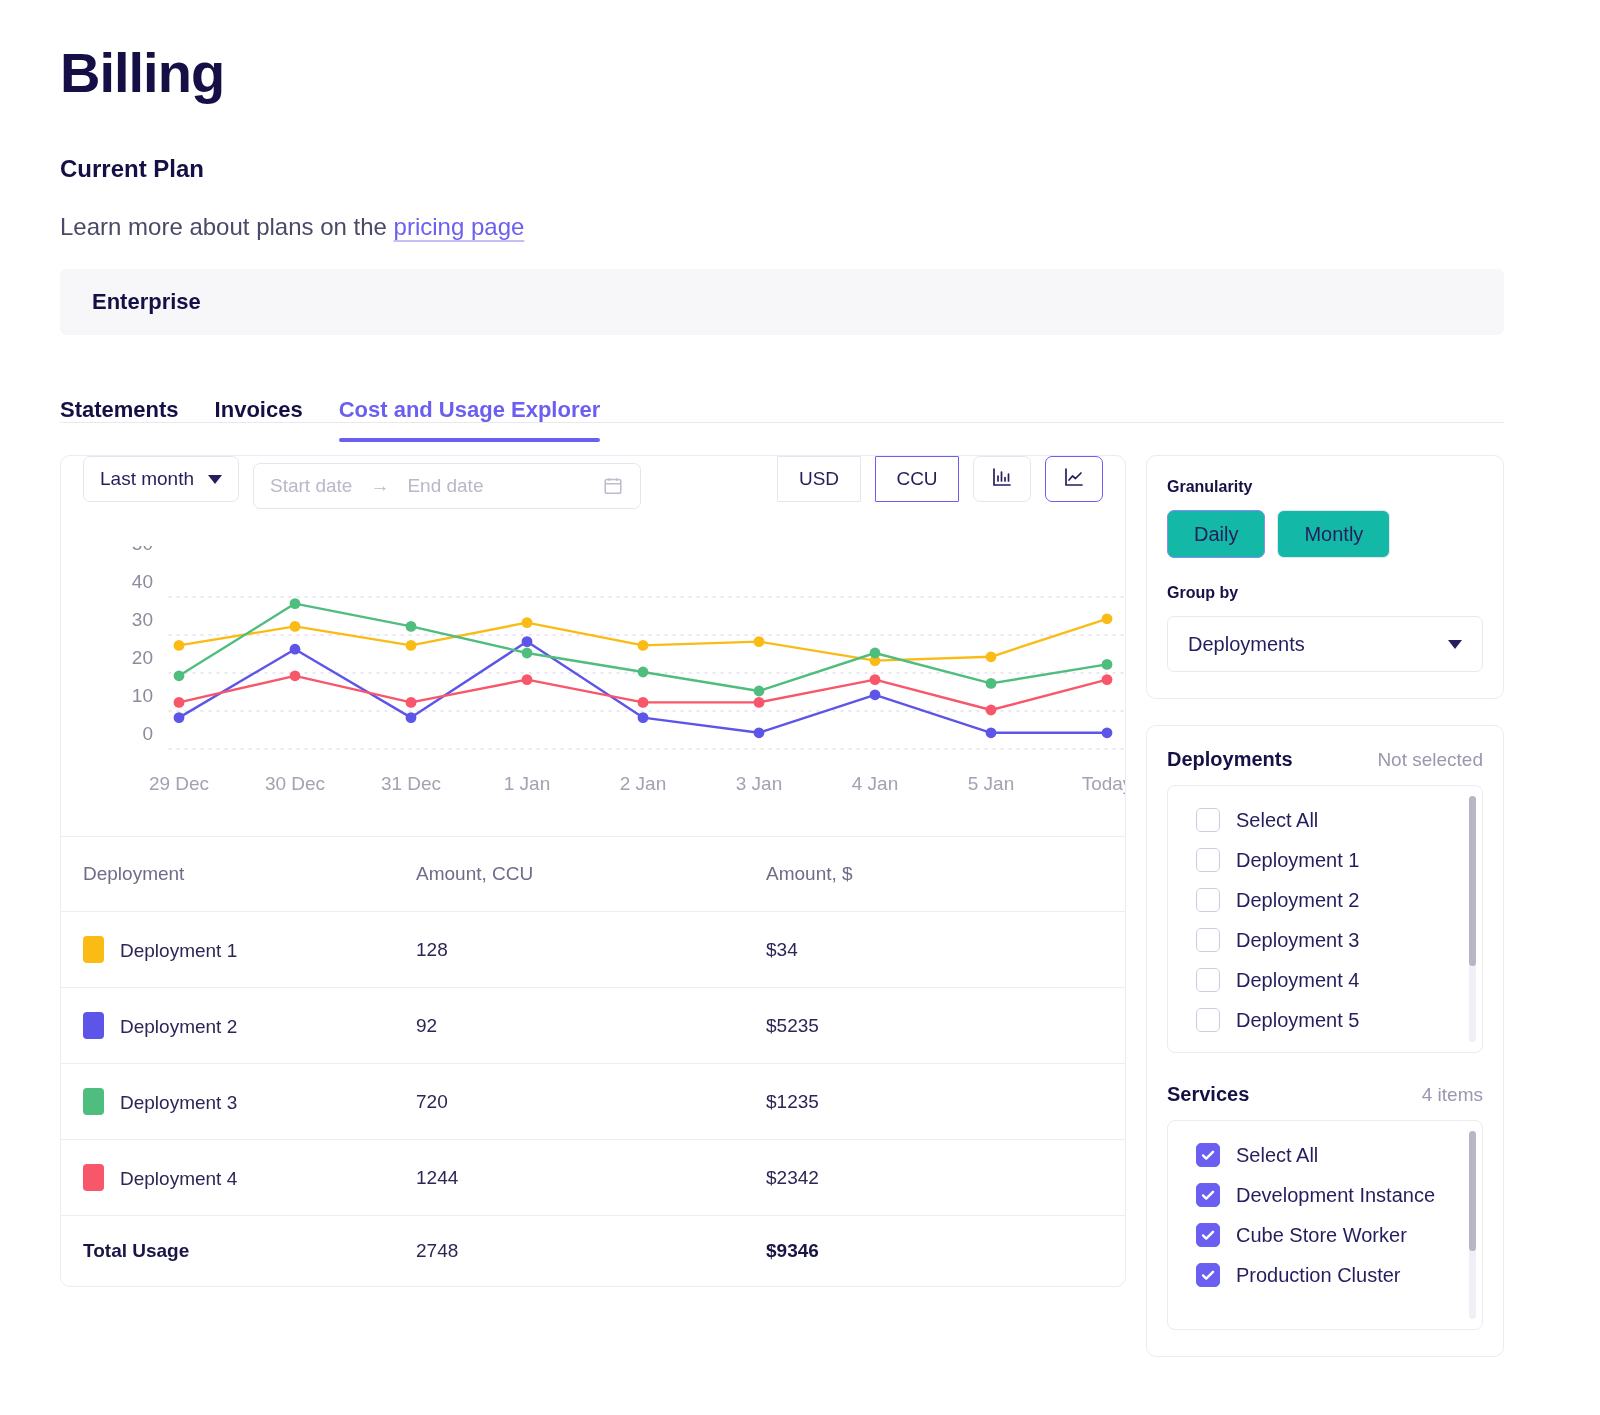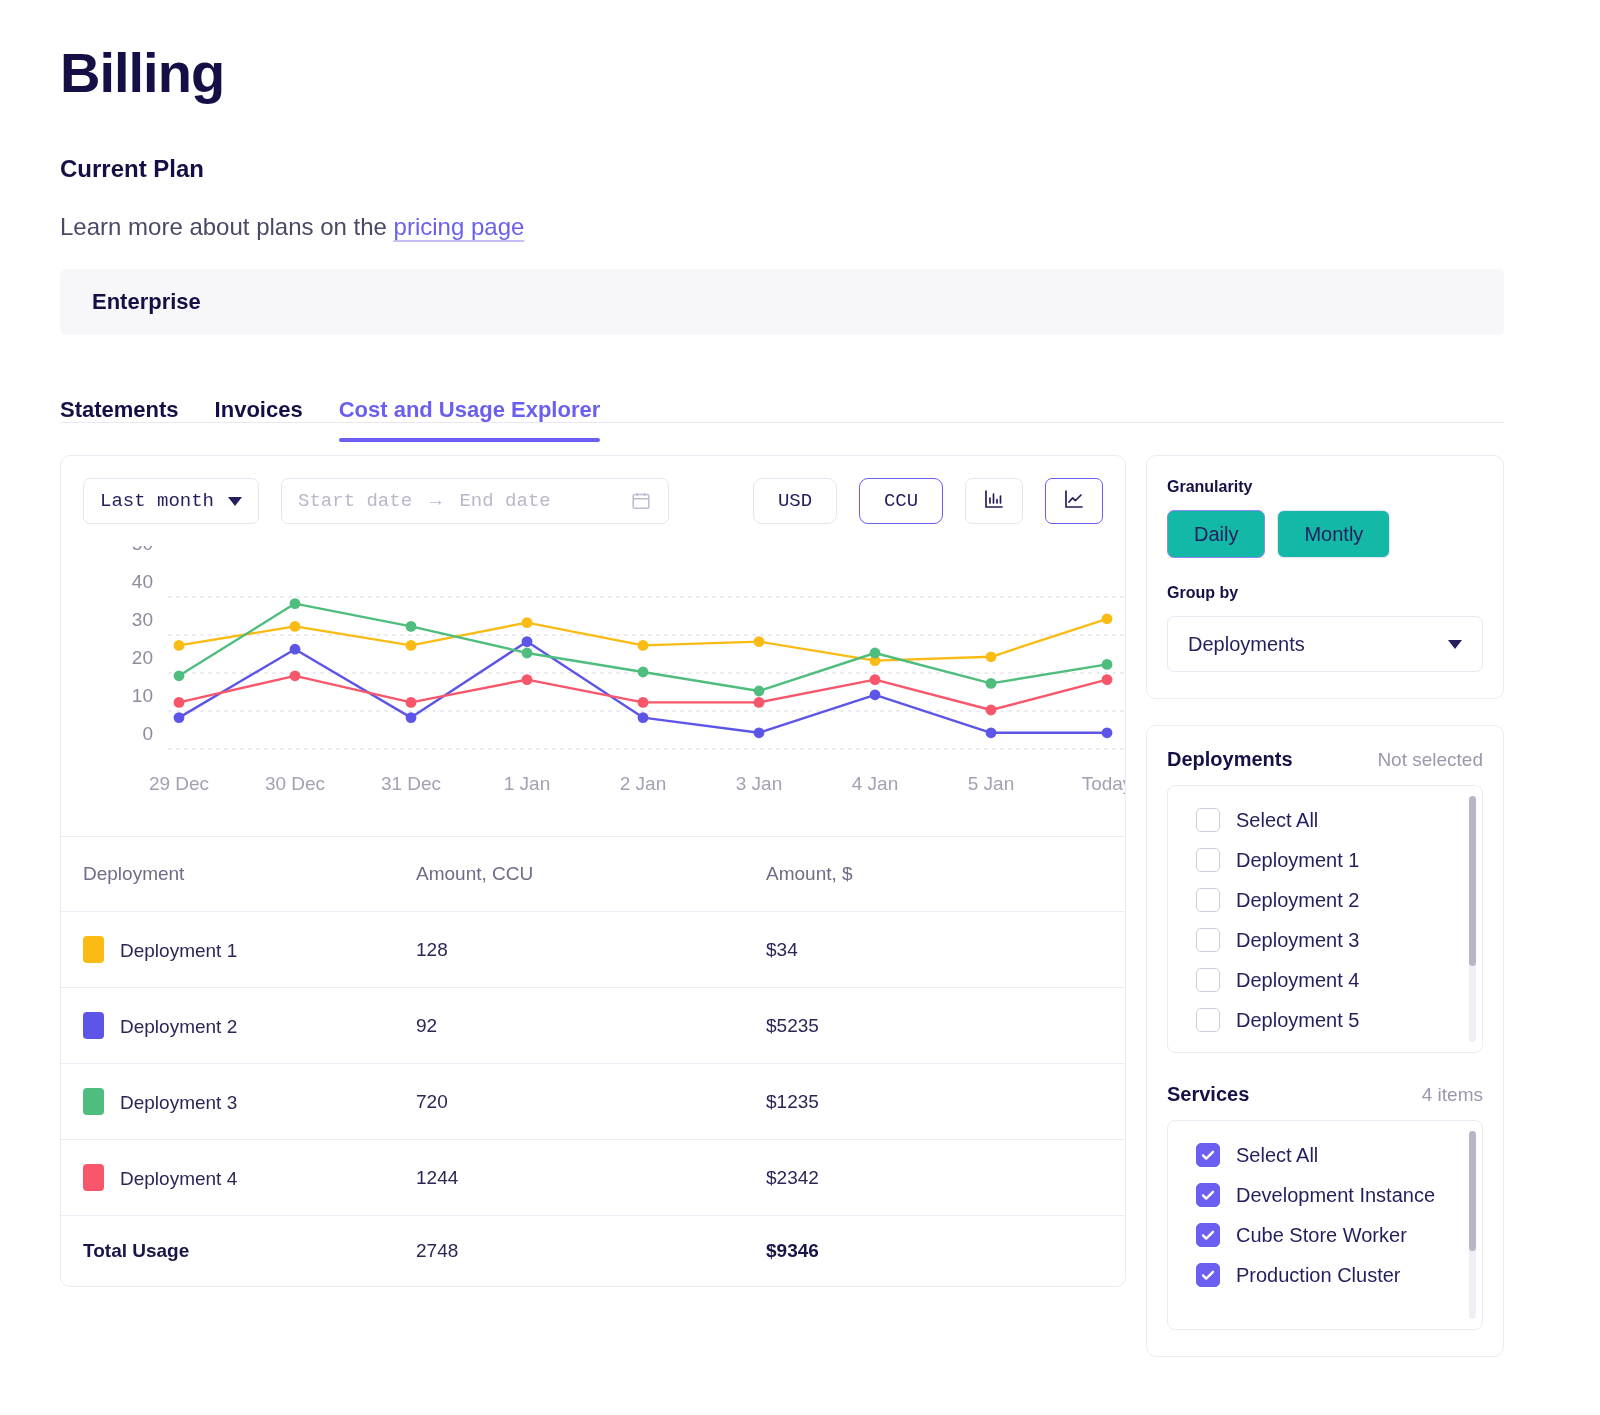--- a/index.html
+++ b/index.html
@@ -62,46 +62,46 @@
   }
 
   
   .card {
     position: absolute; left: 60px; top: 455px;
     width: 1066px;
     border: 1px solid #eceaf3; border-radius: 10px;
     background: #fff; overflow: hidden;
   }
   .toolbar {
-    height: 90px; display: flex; align-items: center;
-    padding: 0 22px; gap: 22px; font-family: Liberation Mono, monospace;
+    height: 90px; display: flex; 
+    padding: 0 22px; gap: 14px;
   }
   .ctrl {
     border: 1px solid #e6e4ef; border-radius: 7px;
     background: #fff; height: 46px; display: flex; align-items: center;
     font-size: 19px; color: #241f5c; cursor: pointer;
   }
   .ctrl.range { padding: 0 16px; gap: 14px; }
   .caret {
     width: 0; height: 0; border-left: 7px solid transparent;
     border-right: 7px solid transparent; border-top: 9px solid #241f5c;
   }
   .datebox {
     border: 1px solid #e6e4ef; border-radius: 7px; height: 46px;
     display: flex; align-items: center; padding: 0 16px; gap: 18px;
-    width: 388px; background: #fff;
+    width: 388px; background: #fff; margin-top: 7px;
   }
   .ph { color: #b9b7c9; font-size: 19px; }
   .arrow-ico { color: #b9b7c9; font-size: 19px; }
   .cal-ico { margin-left: auto; color: #bfbdcd; display: flex; }
   .spacer { flex: 1; }
   .seg {
     height: 46px; min-width: 84px; padding: 0 18px;
     display: flex; align-items: center; justify-content: center;
-    border: 1px solid #e6e4ef; border-radius: 9px; background: #fff;
+    border: 1px solid #e6e4ef; border-radius: 1px; background: #fff;
     font-size: 19px; color: #241f5c; cursor: pointer;
   }
   .seg.sel { border-color: #6a5ff0; }
   .iconbtn {
     width: 58px; height: 46px; border: 1px solid #e6e4ef; border-radius: 7px;
     display: flex; align-items: center; justify-content: center;
     background: #fff; cursor: pointer;
   }
   .iconbtn.sel { border-color: #6a5ff0; }
 

